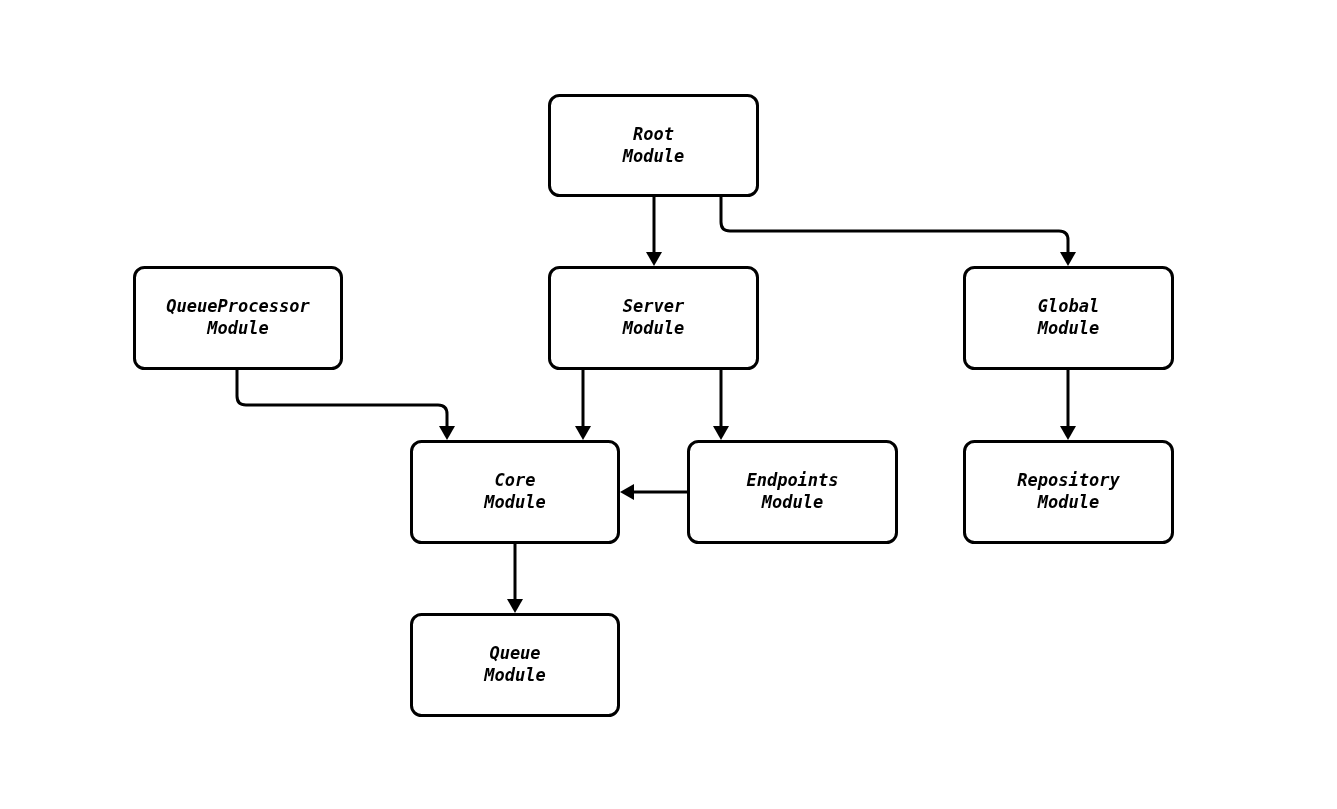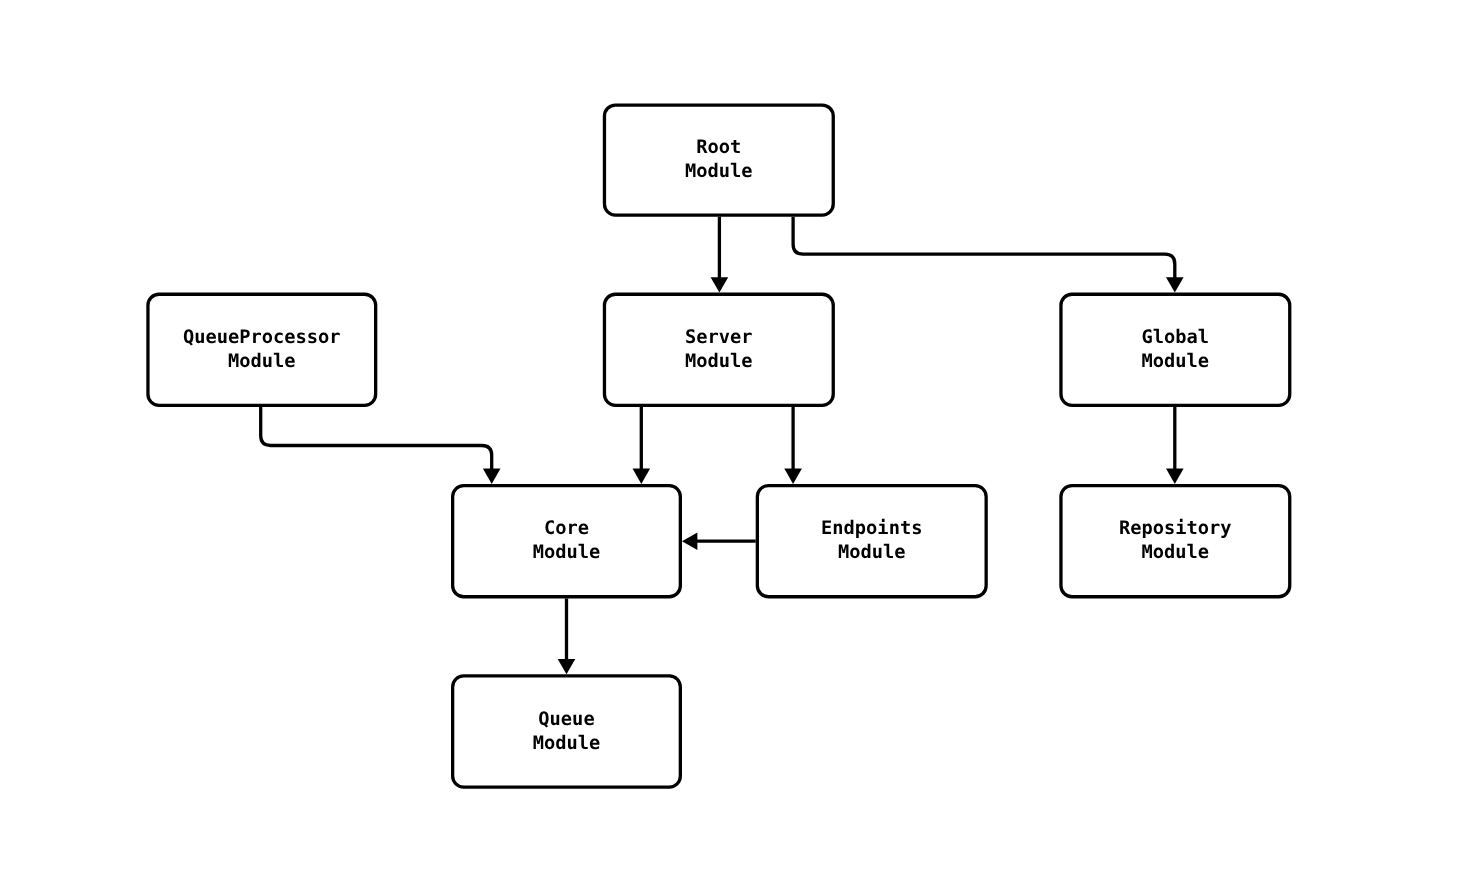--- a/index.html
+++ b/index.html
@@ -11,20 +11,21 @@
   body {
     width: 1337px;
     height: 809px;
     font-family: "DejaVu Sans Mono", "Liberation Mono", monospace;
     overflow: hidden;
   }
   #diagram-root {
     position: relative;
     width: 1337px;
     height: 809px;
+    font-style: italic;
   }
   svg.diagram-canvas {
     display: block;
     width: 1337px;
     height: 809px;
   }
   .node-box {
     fill: #ffffff;
     stroke: #000000;
     stroke-width: 3;

